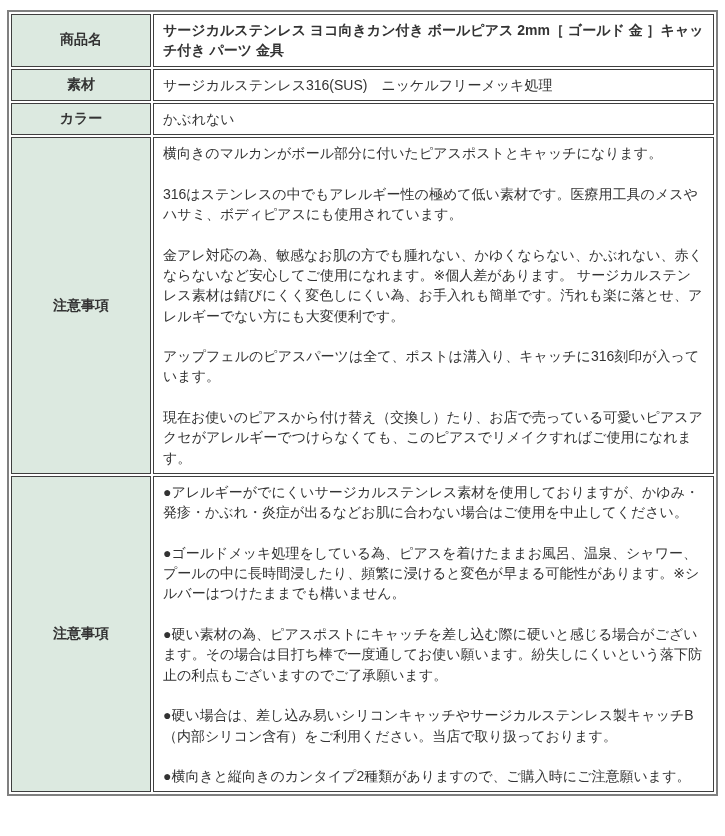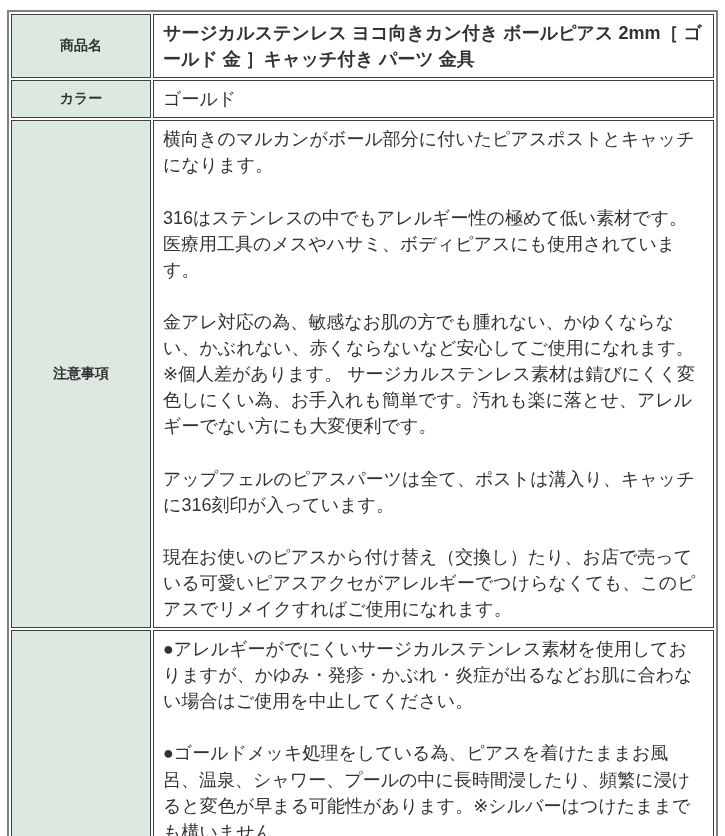--- a/index.html
+++ b/index.html
@@ -29,21 +29,21 @@
     font-weight: bold;
     font-size: 14px;
     color: var(--text, #333333);
     text-align: center;
     vertical-align: middle;
     padding: 4px 3px;
   }
   table.spec-table td {
     background: var(--cell-bg, #ffffff);
     border: 1px solid var(--cell-border, #3f3f3f);
-    font-size: 18px;
+    font-size: 14px;
     line-height: 1.45;
     color: var(--text, #333333);
     text-align: left;
     vertical-align: middle;
     padding: 5px 9px;
     white-space: pre-line;
     word-break: break-word;
   }
   table.spec-table td.content-bold {
     font-weight: bold;
@@ -53,22 +53,26 @@
 <body>
 
 <div class="page">
   <table class="spec-table">
     <tbody>
       <tr>
         <th>商品名</th>
         <td class="content-bold">サージカルステンレス ヨコ向きカン付き ボールピアス 2mm［ ゴールド 金 ］キャッチ付き パーツ 金具</td>
       </tr>
       <tr>
+        <th>素材</th>
+        <td>サージカルステンレス316(SUS)　ニッケルフリーメッキ処理</td>
+      </tr>
+      <tr>
         <th>カラー</th>
-        <td>ゴールド</td>
+        <td>かぶれない</td>
       </tr>
       <tr>
         <th>注意事項</th>
         <td>横向きのマルカンがボール部分に付いたピアスポストとキャッチになります。
 
 316はステンレスの中でもアレルギー性の極めて低い素材です。医療用工具のメスやハサミ、ボディピアスにも使用されています。
 
 金アレ対応の為、敏感なお肌の方でも腫れない、かゆくならない、かぶれない、赤くならないなど安心してご使用になれます。※個人差があります。 サージカルステンレス素材は錆びにくく変色しにくい為、お手入れも簡単です。汚れも楽に落とせ、アレルギーでない方にも大変便利です。
 
 アップフェルのピアスパーツは全て、ポストは溝入り、キャッチに316刻印が入っています。

